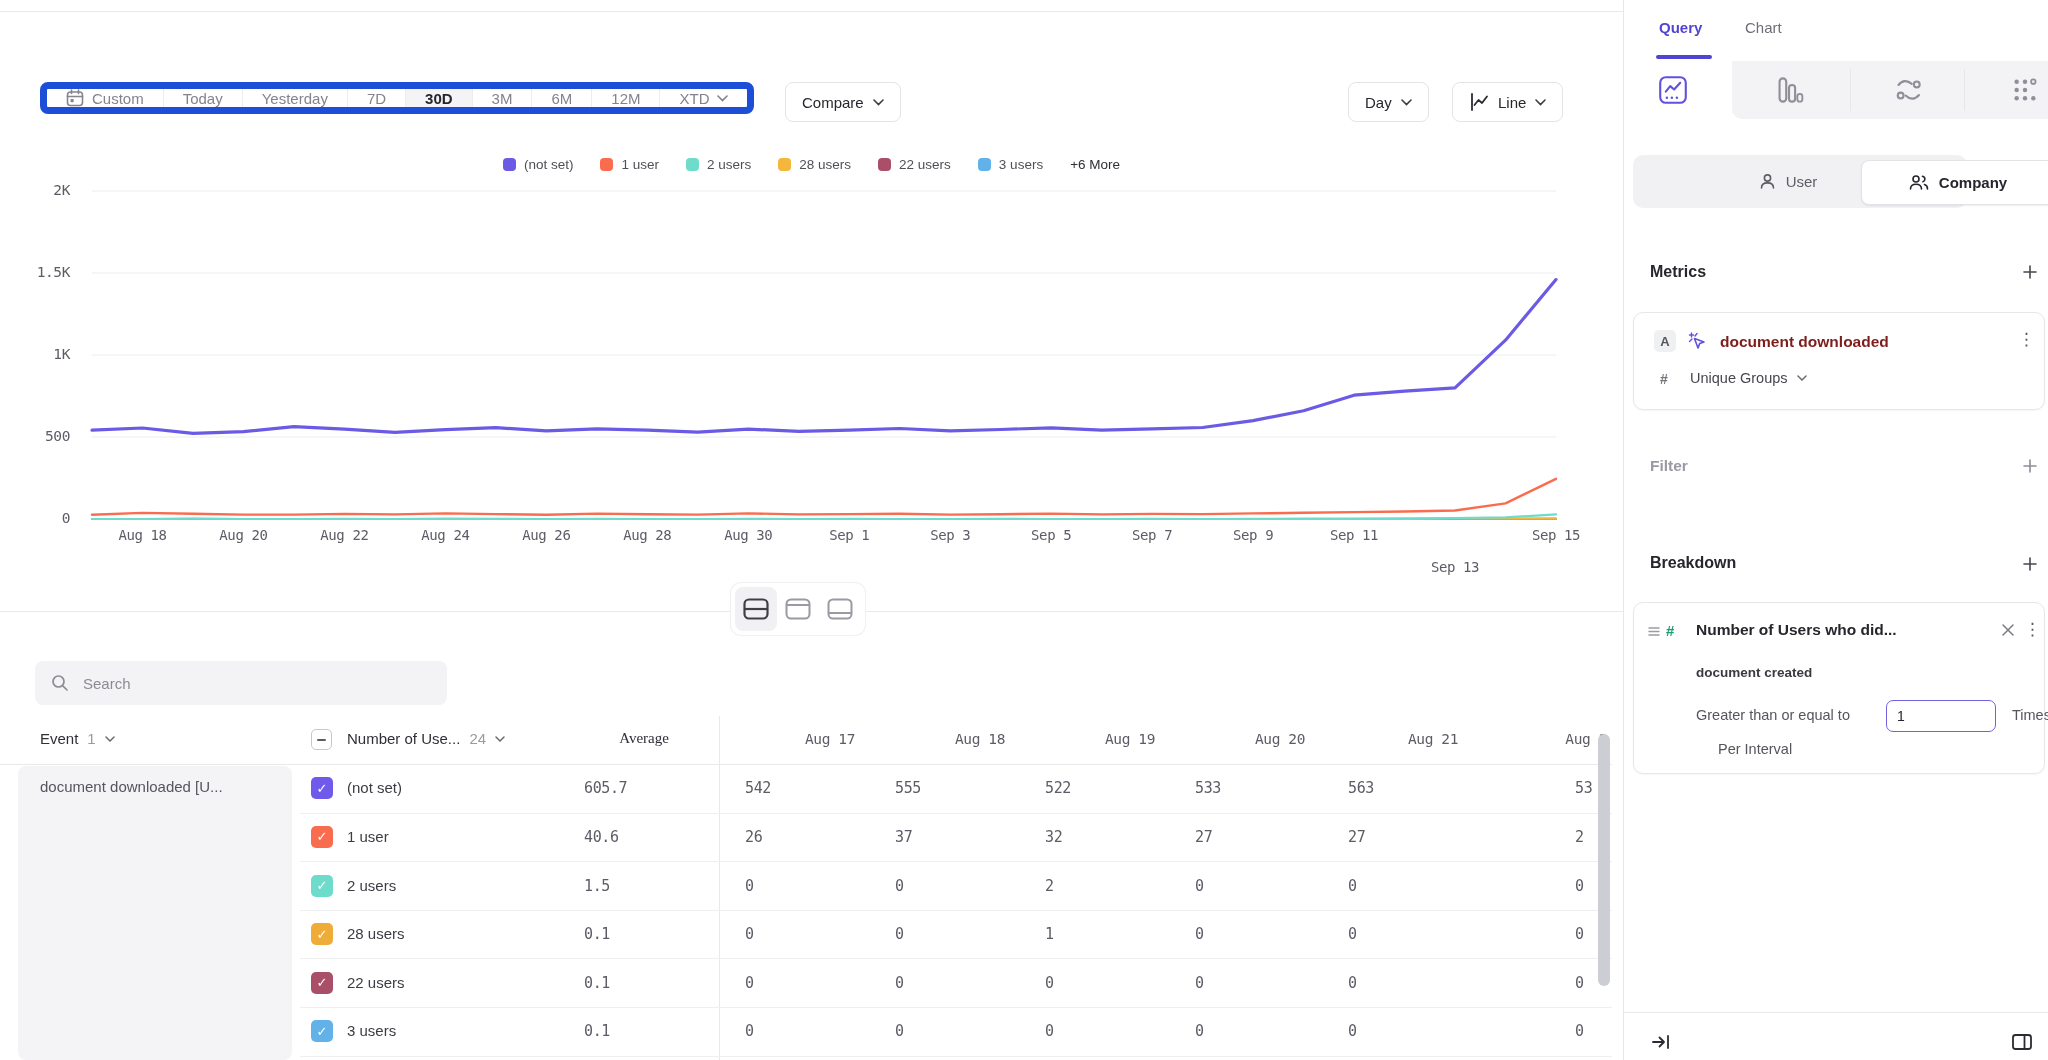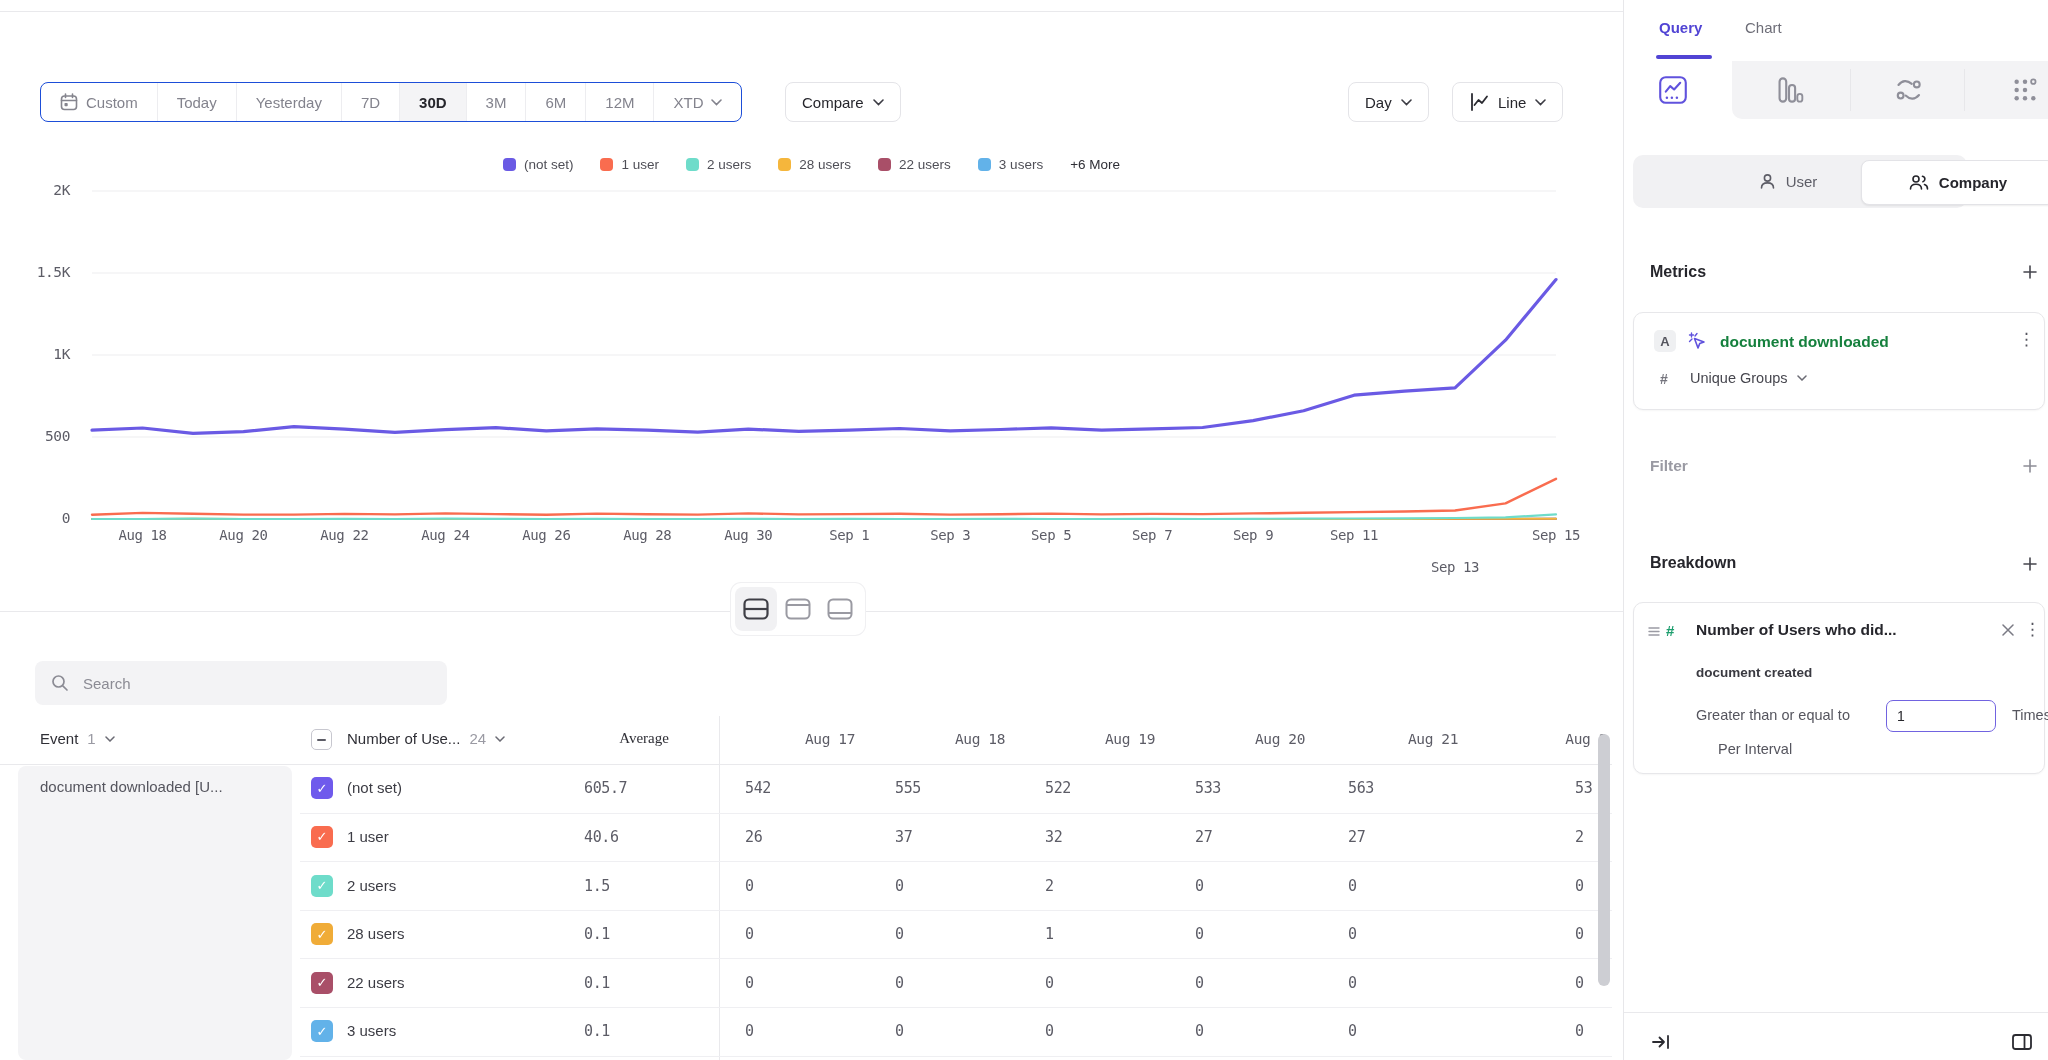--- a/index.html
+++ b/index.html
@@ -2,21 +2,21 @@
 <html><head>
 <meta charset="utf-8">
 <style>
   html,body{margin:0;padding:0;background:#fff;}
   .stage{position:relative;width:2048px;height:1060px;overflow:hidden;background:#fff;
          font-family:"Liberation Sans",sans-serif;color:#2b2b31;}
   .abs{position:absolute;box-sizing:border-box;}
   .mono{font-family:"DejaVu Sans Mono",monospace;letter-spacing:-0.4px;color:#5c5c66;}
   .hairline{background:#e9e9ec;}
   
-  .range-group{display:flex;align-items:stretch;height:40px;border:1px solid #1d4ed8;border-radius:8px;background:#fff;overflow:hidden;}
+  .range-group{display:flex;align-items:stretch;height:32px;border:7px solid #1d4ed8;border-radius:8px;background:#fff;overflow:hidden;}
   .range-btn{display:flex;align-items:center;gap:8px;padding:0 19px;font-size:15px;color:#83838d;border-right:1px solid #ededf0;cursor:pointer;white-space:nowrap;}
   .range-btn:last-child{border-right:none;}
   .range-btn.active{color:#26262c;font-weight:700;background:#f4f4f6;}
   .btn{display:flex;align-items:center;gap:9px;height:40px;padding:0 16px;border:1px solid #e4e4e8;border-radius:8px;background:#fff;font-size:15px;font-weight:500;color:#26262c;cursor:pointer;}
   
   .legend{display:flex;justify-content:center;align-items:center;gap:27px;font-size:13.5px;color:#4f4f57;}
   .legend-item{display:flex;align-items:center;gap:8px;}
   .swatch{width:13px;height:13px;border-radius:4px;}
   .legend-more{color:#2f2f36;font-weight:500;cursor:pointer;}
   
@@ -399,21 +399,21 @@
         <path d="M8 2v12M2 8h12" stroke="#46464e" stroke-width="1.6" stroke-linecap="round"></path>
       </svg>
 
     <div class="card" style="left:9px;top:312px;width:410px;height:96px;">
       <div class="abs" style="left:20px;top:17px;width:22px;height:22px;background:#eff0f2;border-radius:5px;display:flex;align-items:center;justify-content:center;font-size:13px;font-weight:700;color:#55555e;">A</div>
       <svg class="abs" style="left:54px;top:19px;" width="18" height="18" viewBox="0 0 18 18">
         <path d="M3.5 1v4M1.5 3h4" stroke="#6052dd" stroke-width="1.4" stroke-linecap="round"></path>
         <path d="M1.5 9.5l2.5-2.5M9 1.5l-2 2.5" stroke="#6052dd" stroke-width="1.4" stroke-linecap="round"></path>
         <path d="M6.5 6.5L16 10l-4.3 1.6L10 16z" fill="none" stroke="#6052dd" stroke-width="1.6" stroke-linejoin="round"></path>
       </svg>
-      <div class="abs" style="left:86px;top:20px;font-size:15.5px;font-weight:600;color:#15803d;">document downloaded</div>
+      <div class="abs" style="left:86px;top:20px;font-size:15.5px;font-weight:600;color:#7f1d1d;">document downloaded</div>
       <div class="abs kebab" style="left:384px;top:18px;">⋮</div>
       <div class="abs" style="left:26px;top:58px;font-size:14px;font-weight:600;color:#75757e;">#</div>
       <div class="abs" style="left:56px;top:57px;display:flex;align-items:center;gap:9px;cursor:pointer;">
         <span style="font-size:14.5px;color:#46464e;">Unique Groups</span>
         <svg width="10" height="6" viewBox="0 0 10 6">
             <path d="M1 1l4 4 4-4" stroke="#6b6b74" stroke-width="1.5" fill="none" stroke-linecap="round"></path>
           </svg>
       </div>
     </div>
 

